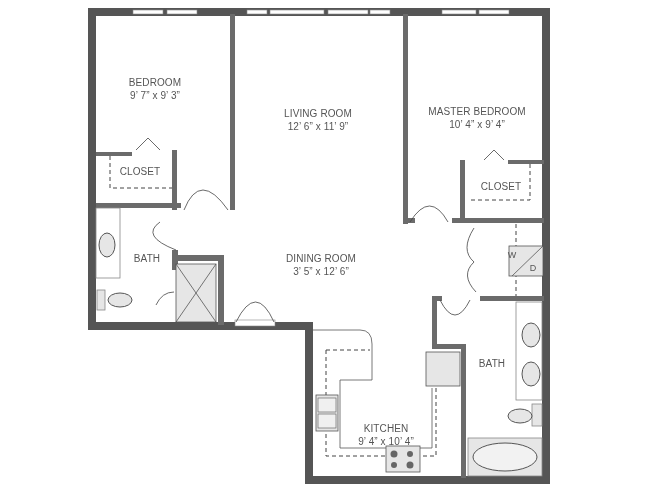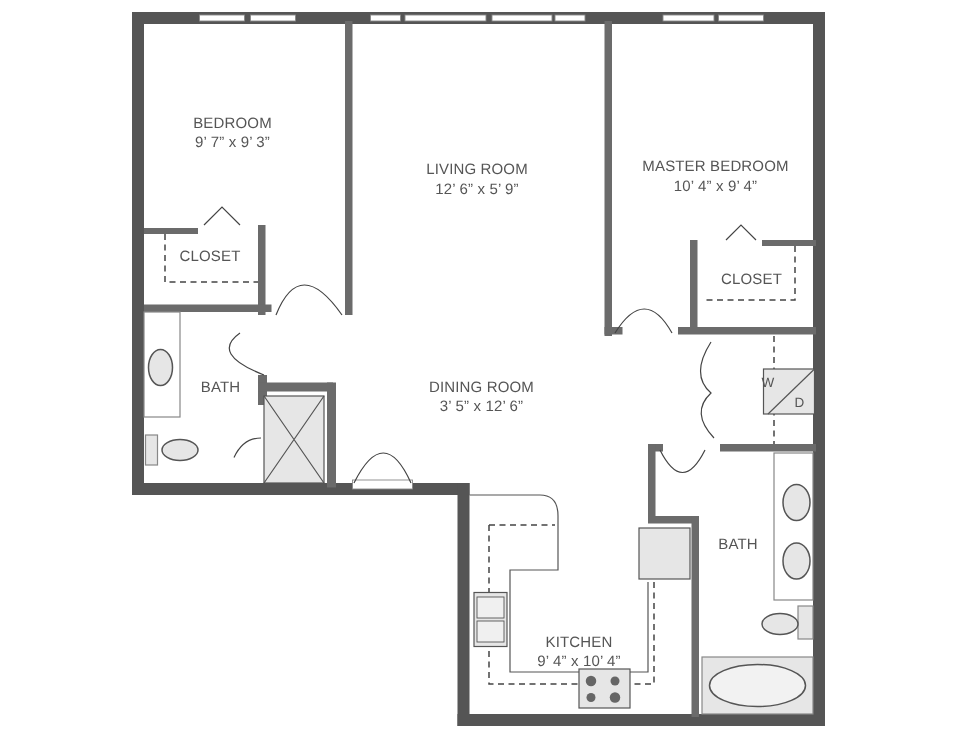--- a/index.html
+++ b/index.html
@@ -112,21 +112,21 @@
 
 <div class="lbl" style="left:512px;top:249px;font-size:9px;">W</div>
 <div class="lbl" style="left:533px;top:262px;font-size:9px;">D</div>
 
 <div class="lbl" style="left:155px;top:76px;">
   <div>BEDROOM</div>
   <div>9’ 7” x 9’ 3”</div>
 </div>
 <div class="lbl" style="left:318px;top:107px;">
   <div>LIVING ROOM</div>
-  <div>12’ 6” x 5’ 9”</div>
+  <div>12’ 6” x 11’ 9”</div>
 </div>
 <div class="lbl" style="left:477px;top:76px;margin-top:29px;">
   <div>MASTER BEDROOM</div>
   <div>10’ 4” x 9’ 4”</div>
 </div>
 <div class="lbl" style="left:140px;top:165px;">CLOSET</div>
 <div class="lbl" style="left:501px;top:180px;">CLOSET</div>
 <div class="lbl" style="left:147px;top:252px;">BATH</div>
 <div class="lbl" style="left:321px;top:252px;">
   <div>DINING ROOM</div>

